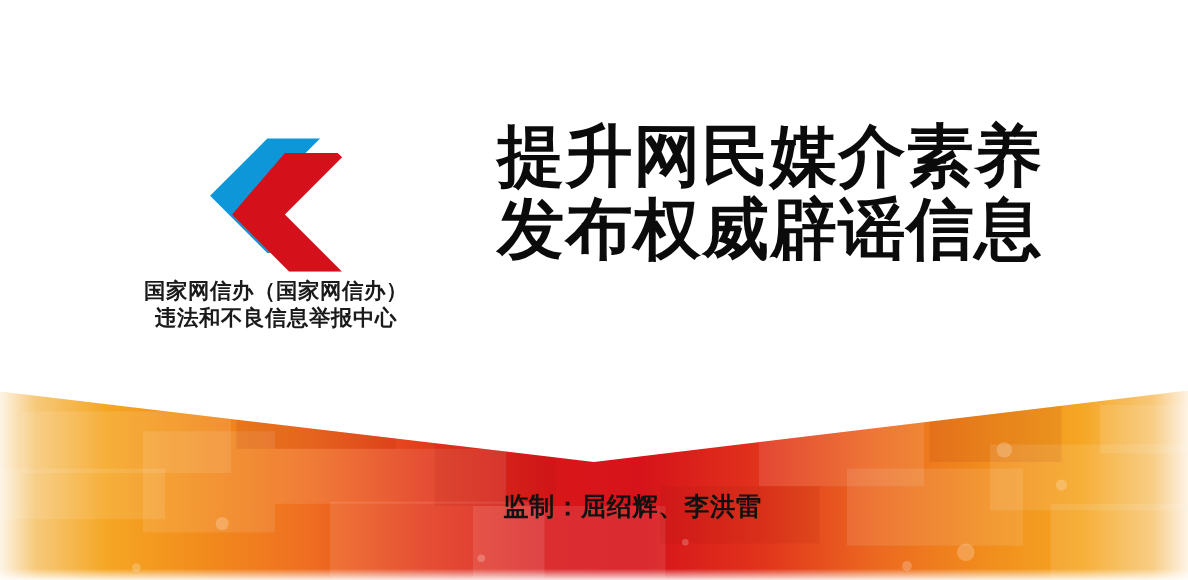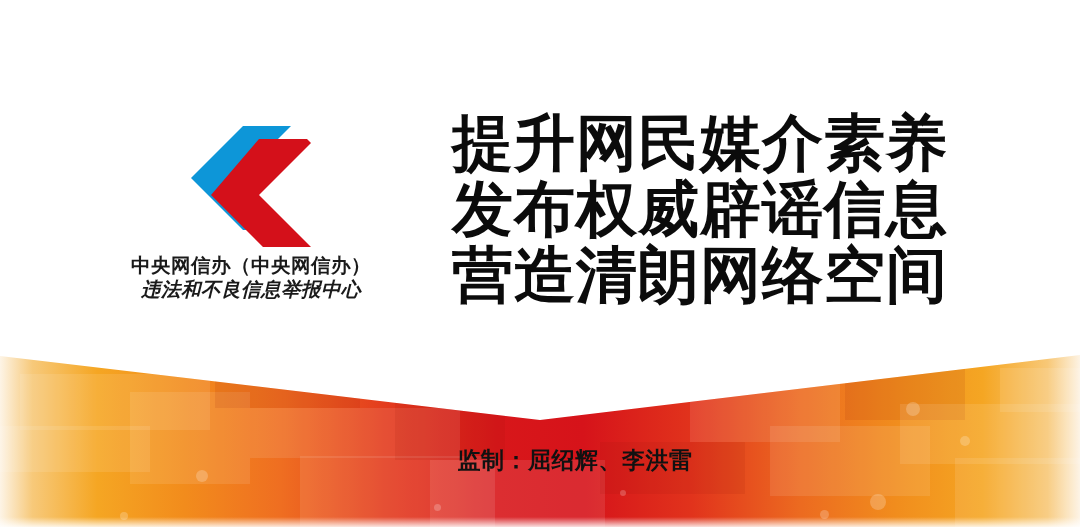--- a/index.html
+++ b/index.html
@@ -58,21 +58,20 @@
     display: block;
     font-size: 19.5px;
     line-height: 24px;
     white-space: nowrap;
   }
   .logo-caption .line2 {
     display: block;
     font-size: 19.5px;
     line-height: 24px;
     white-space: nowrap;
-    font-style: italic;
   }
 
   
   .headline {
     position: absolute;
     left: 452px;
     top: 110px;
     width: 520px;
   }
   .headline .hl-line {
@@ -171,29 +170,28 @@
     <div class="logo-block">
       <div class="logo-mark">
         <svg width="140" height="125" viewBox="0 0 140 125" aria-hidden="true">
 
           <polygon points="62,4 110,4 58,56 110,108 62,108 10,56" fill="#0d96d8"></polygon>
 
           <polygon points="78,17 126,17 130,21 78,73 130,125 82,125 30,73" fill="#d4101a"></polygon>
         </svg>
       </div>
       <div class="logo-caption">
-        <span class="line1">中央网信办（中央网信办）</span>
+        <span class="line1">国家网信办（国家网信办）</span>
         <span class="line2">违法和不良信息举报中心</span>
       </div>
     </div>
 
     <div class="headline">
       <span class="hl-line">提升网民媒介素养</span>
       <span class="hl-line">发布权威辟谣信息</span>
-      <span class="hl-line">营造清朗网络空间</span>
     </div>
 
   </div>
 
   <div class="banner">
     <div class="banner-base"></div>
 
     <div class="plate" style="left:20px;  top:22px;  width:190px; height:56px;"></div>
     <div class="plate" style="left:0px;   top:74px;  width:150px; height:46px;"></div>
     <div class="plate" style="left:130px; top:40px;  width:120px; height:92px;"></div>

